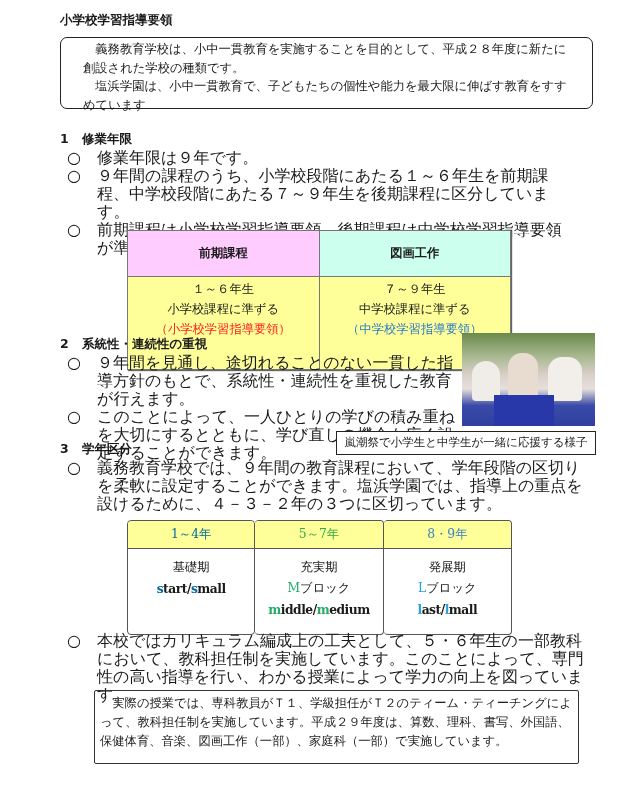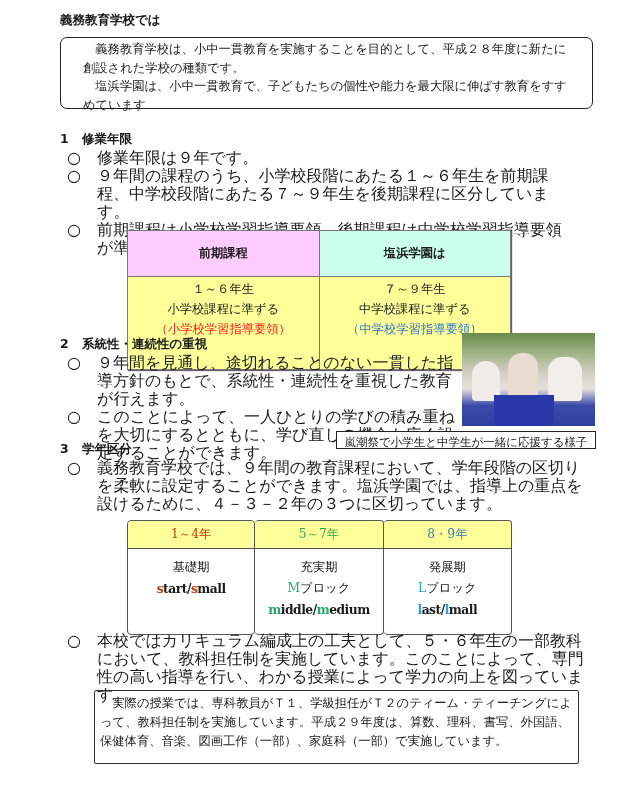--- a/index.html
+++ b/index.html
@@ -45,55 +45,55 @@
     
     .photo {
       left: 462px; top: 333px; width: 133px; height: 93px; overflow: hidden;
       background: linear-gradient(180deg, #6a8a4a 0%, #a8b890 25%, #d8d0c8 45%, #e6e0dc 60%, #3a4aa8 78%, #3040a0 100%);
     }
     .photo .p1 { position:absolute; left:10px; top:28px; width:28px; height:40px; border-radius: 14px 14px 4px 4px; background:#f0ece8; }
     .photo .p2 { position:absolute; left:46px; top:20px; width:30px; height:46px; border-radius: 14px 14px 4px 4px; background:#e8dcd0; }
     .photo .p3 { position:absolute; left:86px; top:24px; width:34px; height:44px; border-radius: 14px 14px 4px 4px; background:#f2eeea; }
     .photo .drum { position:absolute; left:32px; top:62px; width:60px; height:31px; background:#2838a8; }
     .caption {
-      left: 336px; top: 431px; width: 260px; height: 18px; box-sizing: border-box;
+      left: 336px; top: 431px; width: 260px; height: 24px; box-sizing: border-box;
       border: 1px solid #222; font-size: 11.5px; line-height: 20px; text-align: center;
       background: #fff;
     }
     
     .tbl2 {
       left: 127px; top: 520px; width: 385px;
       display: grid; grid-template-columns: 1fr 1fr 1fr; column-gap: 0;
       font-size: 12.3px;
     }
     .col { border: 1px solid #555; box-sizing: border-box; }
     .col + .col { border-left: none; }
     .col .head {
       background: #ffff99; height: 27px; line-height: 27px; text-align: center;
       border-bottom: 1px solid #555; border-radius: 4px 4px 0 0;
     }
     .col { border-radius: 4px; }
     .col .body { text-align: center; padding-top: 8px; height: 77px; line-height: 21px; }
     .col .body .en { font-weight: bold; font-family: "DejaVu Serif", "Liberation Serif", serif; letter-spacing: -0.5px; }
-    .c-red { color: #c2410c; }
+    .c-red { color: #0369a1; }
     .c-green { color: #22aa66; }
     .c-blue { color: #2aa0e0; }
     .c-grn-head { color: #33aa44; }
     .c-blu-head { color: #3b7fc4; }
     .box2 {
       left: 94px; top: 690px; width: 485px; height: 74px; box-sizing: border-box;
       border: 1.5px solid #333; border-radius: 2px;
       padding: 3px 5px; font-size: 12.3px; line-height: 19px;
     }
     .box2 p { margin: 0; text-indent: 1em; }
   </style>
 </head>
 <body>
 
-<div class="abs title">義務教育学校では</div>
+<div class="abs title">小学校学習指導要領</div>
 
 <div class="abs intro-box">
   <p>義務教育学校は、小中一貫教育を実施することを目的として、平成２８年度に新たに創設された学校の種類です。</p>
   <p>塩浜学園は、小中一貫教育で、子どもたちの個性や能力を最大限に伸ばす教育をすすめています</p>
 </div>
 
 <div class="abs" style="left:55px; top:131px; width:520px;">
   <div class="sec-head">
     <span class="num">1</span><span>修業年限</span>
   </div>
@@ -105,21 +105,21 @@
   </div>
   <div class="bullet">
     <span class="mark">○</span><span>前期課程は小学校学習指導要領、後期課程は中学校学習指導要領が準用されます。</span>
   </div>
 </div>
 
 <table class="abs tbl1">
   <thead>
     <tr>
       <th class="pre">前期課程</th>
-      <th class="post">塩浜学園は</th>
+      <th class="post">図画工作</th>
     </tr>
   </thead>
   <tbody>
     <tr>
       <td>
         <div>１～６年生</div>
         <div>小学校課程に準ずる</div>
         <div class="red">（小学校学習指導要領）</div>
       </td>
       <td>

